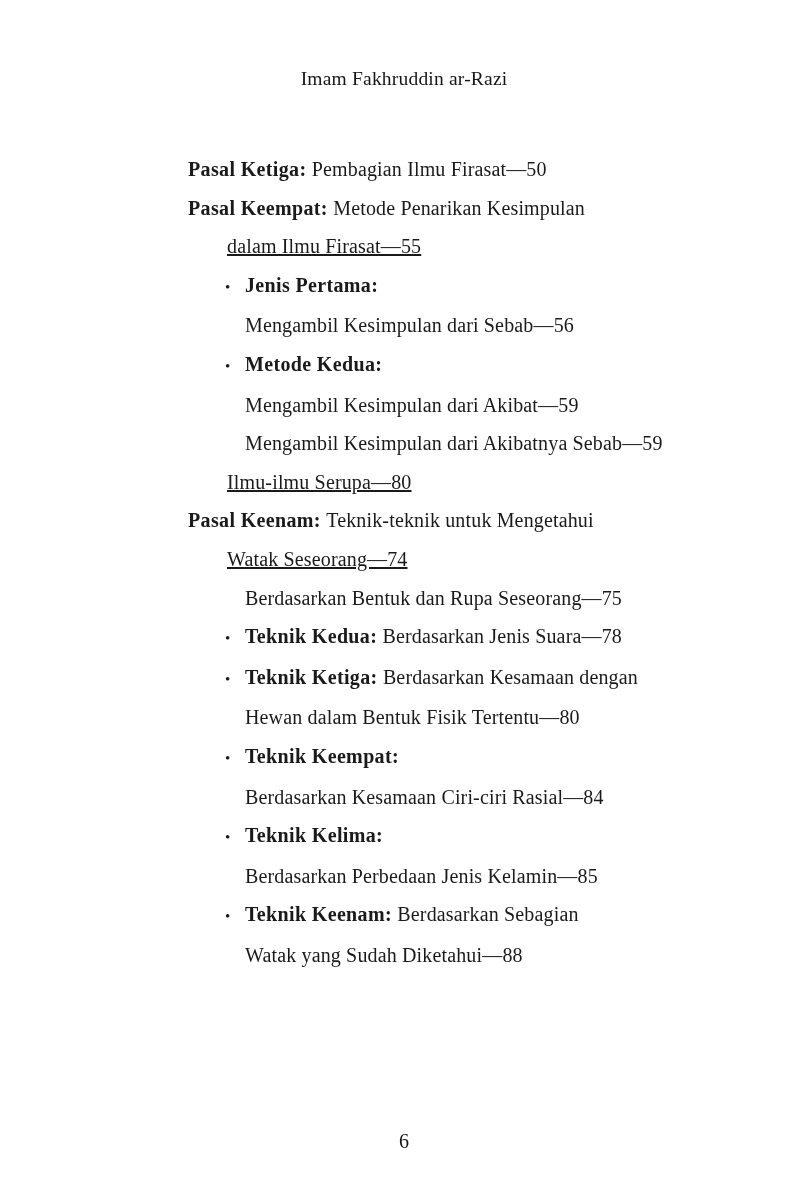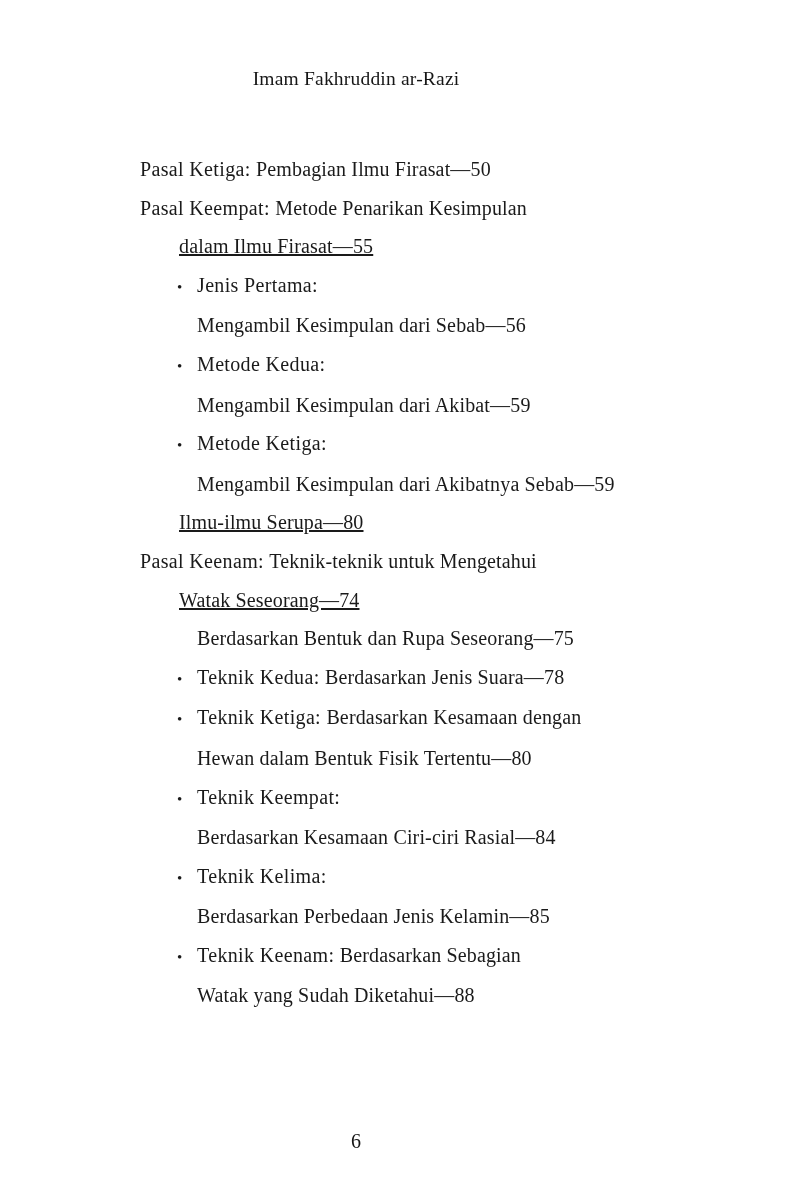--- a/index.html
+++ b/index.html
@@ -4,20 +4,21 @@
 <style>
   html, body { margin: 0; padding: 0; background: #ffffff; }
   .page {
     position: relative;
     width: 712px;
     height: 1199px;
     background: #ffffff;
     color: #1a1a1a;
     font-family: "Liberation Serif", "DejaVu Serif", serif;
     overflow: hidden;
+    margin-left: 48px;
   }
   .running-head {
     position: absolute;
     top: 68px;
     left: 0;
     width: 100%;
     text-align: center;
     font-size: 19.5px;
     letter-spacing: 0.2px;
     color: #161616;
@@ -37,21 +38,21 @@
   .l-pasal { padding-left: 0; }
   .l-cont1 { padding-left: 39px; text-decoration: underline; }
   .l-bullet { padding-left: 37px; }
   .l-cont2 { padding-left: 57px; }
   .marker {
     display: inline-block;
     width: 20px;
     font-size: 15px;
     color: #1a1a1a;
   }
-  .b { font-weight: normal; letter-spacing: 0.35px; }
+  .b { font-weight: bold; letter-spacing: 0.35px; }
   .r { font-weight: normal; }
   .page-number {
     position: absolute;
     top: 1130px;
     left: 0;
     width: 100%;
     text-align: center;
     font-size: 20px;
     color: #161616;
   }
@@ -72,21 +73,20 @@
     <div class="line l-cont1"><span class="r">dalam Ilmu Firasat—55</span></div>
 
     <div class="line l-bullet"><span class="marker">•</span><span class="b">Jenis Pertama:</span></div>
 
     <div class="line l-cont2"><span class="r">Mengambil Kesimpulan dari Sebab—56</span></div>
 
     <div class="line l-bullet"><span class="marker">•</span><span class="b">Metode Kedua:</span></div>
 
     <div class="line l-cont2"><span class="r">Mengambil Kesimpulan dari Akibat—59</span></div>
 
-    <div class="line l-bullet"><span class="marker">•</span><span class="b">Metode Ketiga:</span></div>
 
     <div class="line l-cont2"><span class="r">Mengambil Kesimpulan dari Akibatnya Sebab—59</span></div>
 
 
     <div class="line l-cont1"><span class="r">Ilmu-ilmu Serupa—80</span></div>
 
     <div class="line l-pasal"><span class="b">Pasal Keenam: </span><span class="r">Teknik-teknik untuk Mengetahui</span></div>
 
     <div class="line l-cont1"><span class="r">Watak Seseorang—74</span></div>
 

